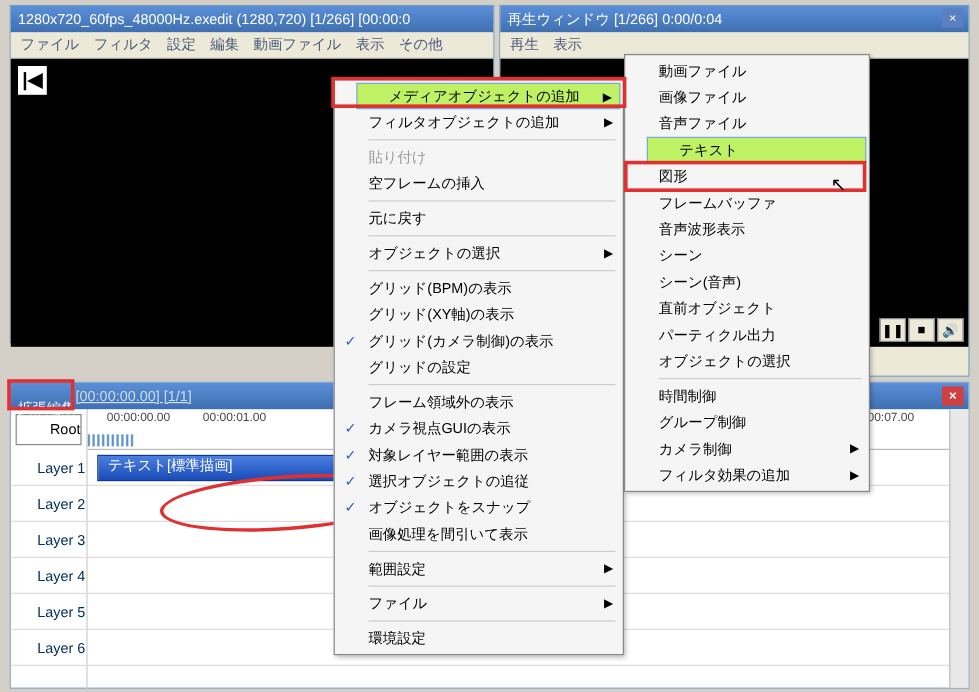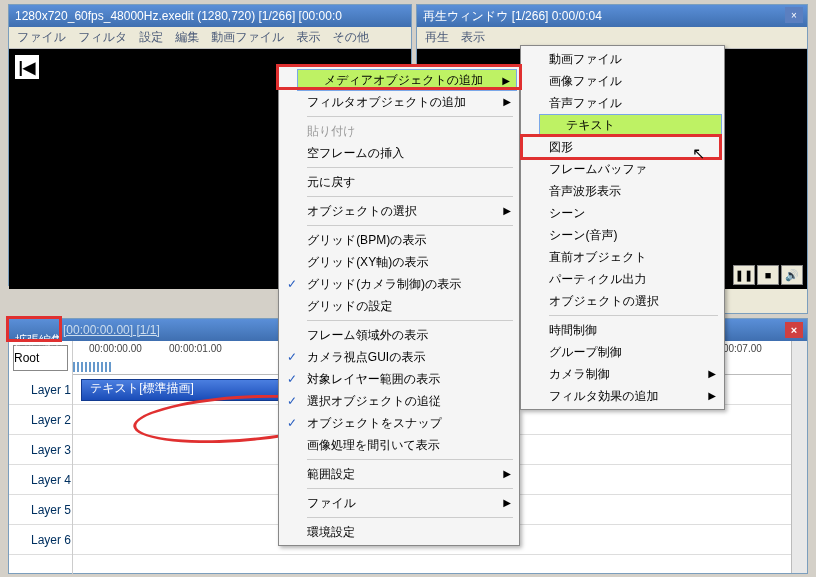--- a/index.html
+++ b/index.html
@@ -107,21 +107,21 @@
   color: #fff; font-size: 11px; font-weight: bold;
   display: flex; align-items: center; justify-content: center;
 }
 .tl-body { display: flex; height: 234px; }
 .tl-left {
   width: 64px;
   border-right: 1px solid #ccc;
 }
 .tl-root {
   height: 26px;
-  display: flex; align-items: center; justify-content: flex-start;
+  display: flex; align-items: center; justify-content: flex-end;
   border: 1px solid #888;
   margin: 4px;
   background: #fff;
 }
 .tl-layer-label {
   height: 30px;
   display: flex; align-items: center;
   padding-left: 22px;
   border-bottom: 1px solid #ddd;
   color: #003060;

